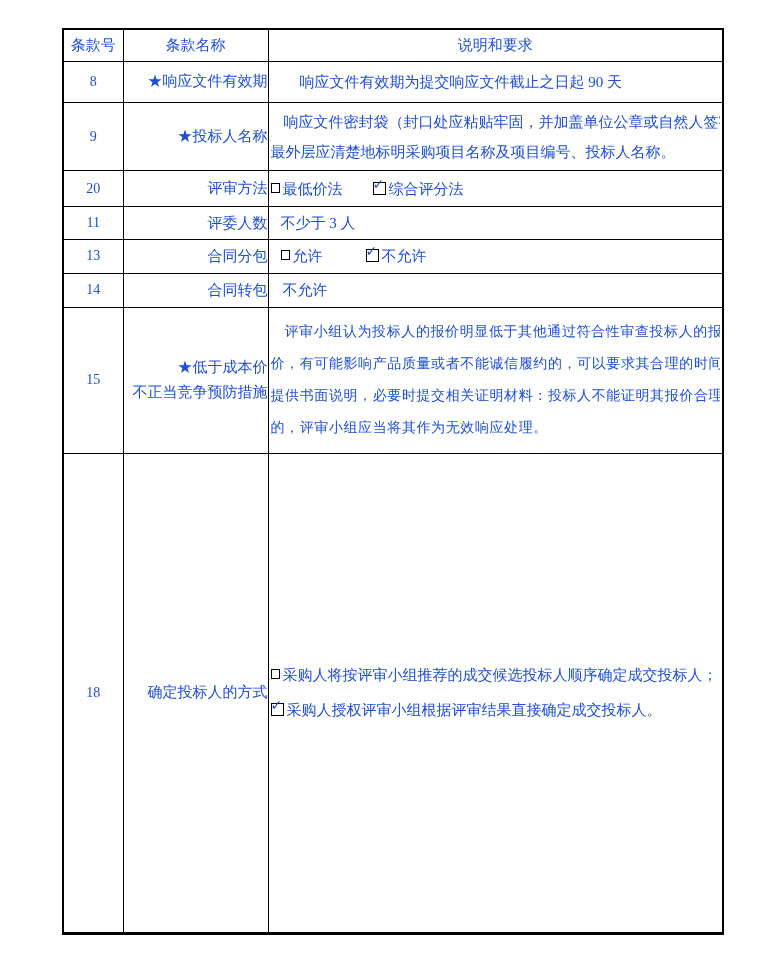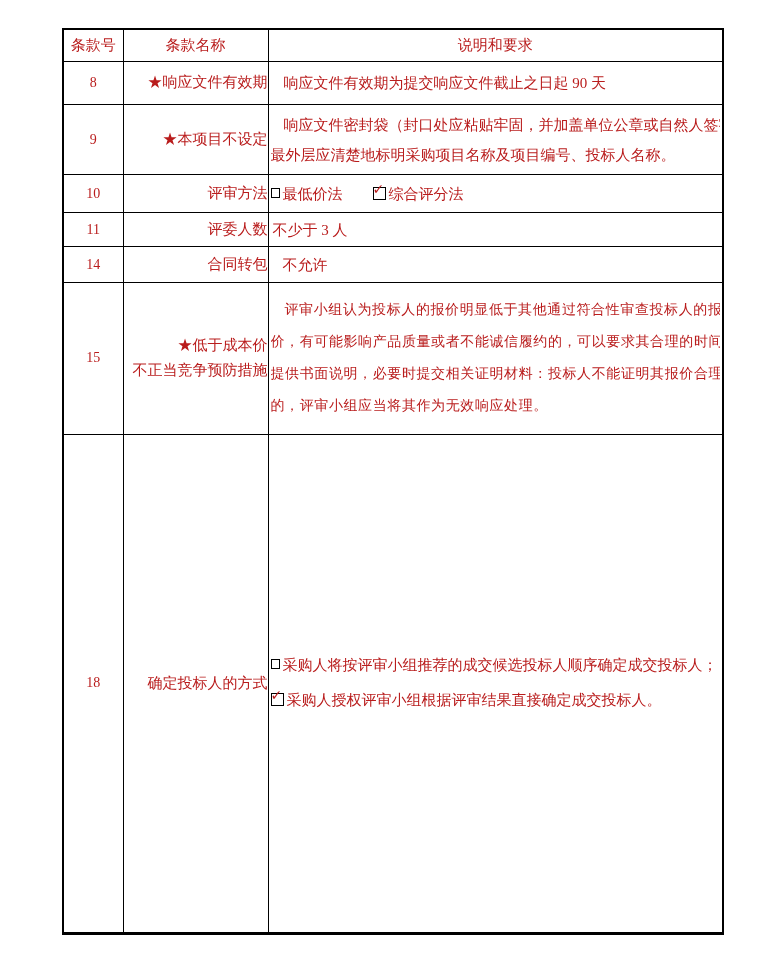--- a/index.html
+++ b/index.html
@@ -1,37 +1,37 @@
 <!DOCTYPE html>
 <html><head>
 <meta charset="utf-8">
 <style>
   html,body{margin:0;padding:0;}
   body{width:784px;height:960px;background:#ffffff;}
   .page{
     position:relative;width:784px;height:960px;background:#ffffff;
-    font-family:"Liberation Serif","DejaVu Serif",serif;color:#b91c1c;
+    font-family:"Liberation Serif","DejaVu Serif",serif;color:#1d4ed8;
   }
   table.clause{
     position:absolute;left:62px;top:28px;width:660px;height:907px;
     border-collapse:collapse;table-layout:fixed;
     border:2px solid #000;border-bottom-width:3px;
   }
   td{border:1px solid #000;padding:0;vertical-align:middle;}
   thead tr{height:32px;}
   thead td{text-align:center;font-size:15px;}
   .cno{text-align:center;font-size:14px;}
   .cname{text-align:right;font-size:15px;line-height:25px;}
   .content{font-size:15px;padding:0 2px;}
   .line{white-space:nowrap;overflow:hidden;line-height:24px;}
   
-  .r1{height:38px}  .r1 .line{padding-left:13px}
+  .r1{height:38px}  .r1 .line{padding-left:29px}
   .r2{height:61px}  .r2 .line{line-height:30px} .r2 .line:first-child{padding-left:13px}
   .r3{height:33px}  .r3 .line{}
-  .r4{height:30px}  .r4 .line{padding-left:2px}
+  .r4{height:30px}  .r4 .line{padding-left:10px}
   .r5{height:31px}  .r5 .line{padding-left:10px}
   .r6{height:30px}  .r6 .line{padding-left:10px}
   .r7{height:31px}  .r7 .line{padding-left:12px}
   .r8{height:132px} .r8 td.content{font-size:14px;letter-spacing:0.6px;margin-top:34px;}
                     .r8 .line{line-height:32px} .r8 .line:first-child{padding-left:14px}
   .r9{height:31px}  .r9 .line{padding-left:13px;font-weight:bold}
   .r10{height:23px} .r10 .line{padding-left:13px;font-weight:bold}
   .r11{height:435px}.r11 .line{line-height:35px}
   
   .cbu{display:inline-block;width:7px;height:8px;border:1px solid #000;margin-right:3px;vertical-align:1px;}
@@ -61,38 +61,45 @@
     <tbody>
         <tr class="r1">
           <td class="cno">8</td>
           <td class="cname">★响应文件有效期</td>
           <td class="content">
             <div class="line">响应文件有效期为提交响应文件截止之日起 90 天</div>
           </td>
         </tr>
         <tr class="r2">
           <td class="cno">9</td>
-          <td class="cname">★本项目不设定</td>
+          <td class="cname">★投标人名称</td>
           <td class="content">
             <div class="line">响应文件密封袋（封口处应粘贴牢固，并加盖单位公章或自然人签字）</div>
             <div class="line">最外层应清楚地标明采购项目名称及项目编号、投标人名称。</div>
           </td>
         </tr>
         <tr class="r3">
-          <td class="cno">10</td>
+          <td class="cno">20</td>
           <td class="cname">评审方法</td>
           <td class="content">
             <div class="line"><span class="cbu"></span>最低价法<span class="gap" style="width: 30px;"></span><span class="cbc"></span>综合评分法</div>
           </td>
         </tr>
         <tr class="r4">
           <td class="cno">11</td>
           <td class="cname">评委人数</td>
           <td class="content">
             <div class="line">不少于 3 人</div>
+          </td>
+        </tr>
+        <tr class="r6">
+          <td class="cno">13</td>
+          <td class="cname">合同分包</td>
+          <td class="content">
+            <div class="line"><span class="cbu"></span>允许<span class="gap" style="width: 43px;"></span><span class="cbc"></span>不允许</div>
           </td>
         </tr>
         <tr class="r7">
           <td class="cno">14</td>
           <td class="cname">合同转包</td>
           <td class="content">
             <div class="line">不允许</div>
           </td>
         </tr>
         <tr class="r8">

